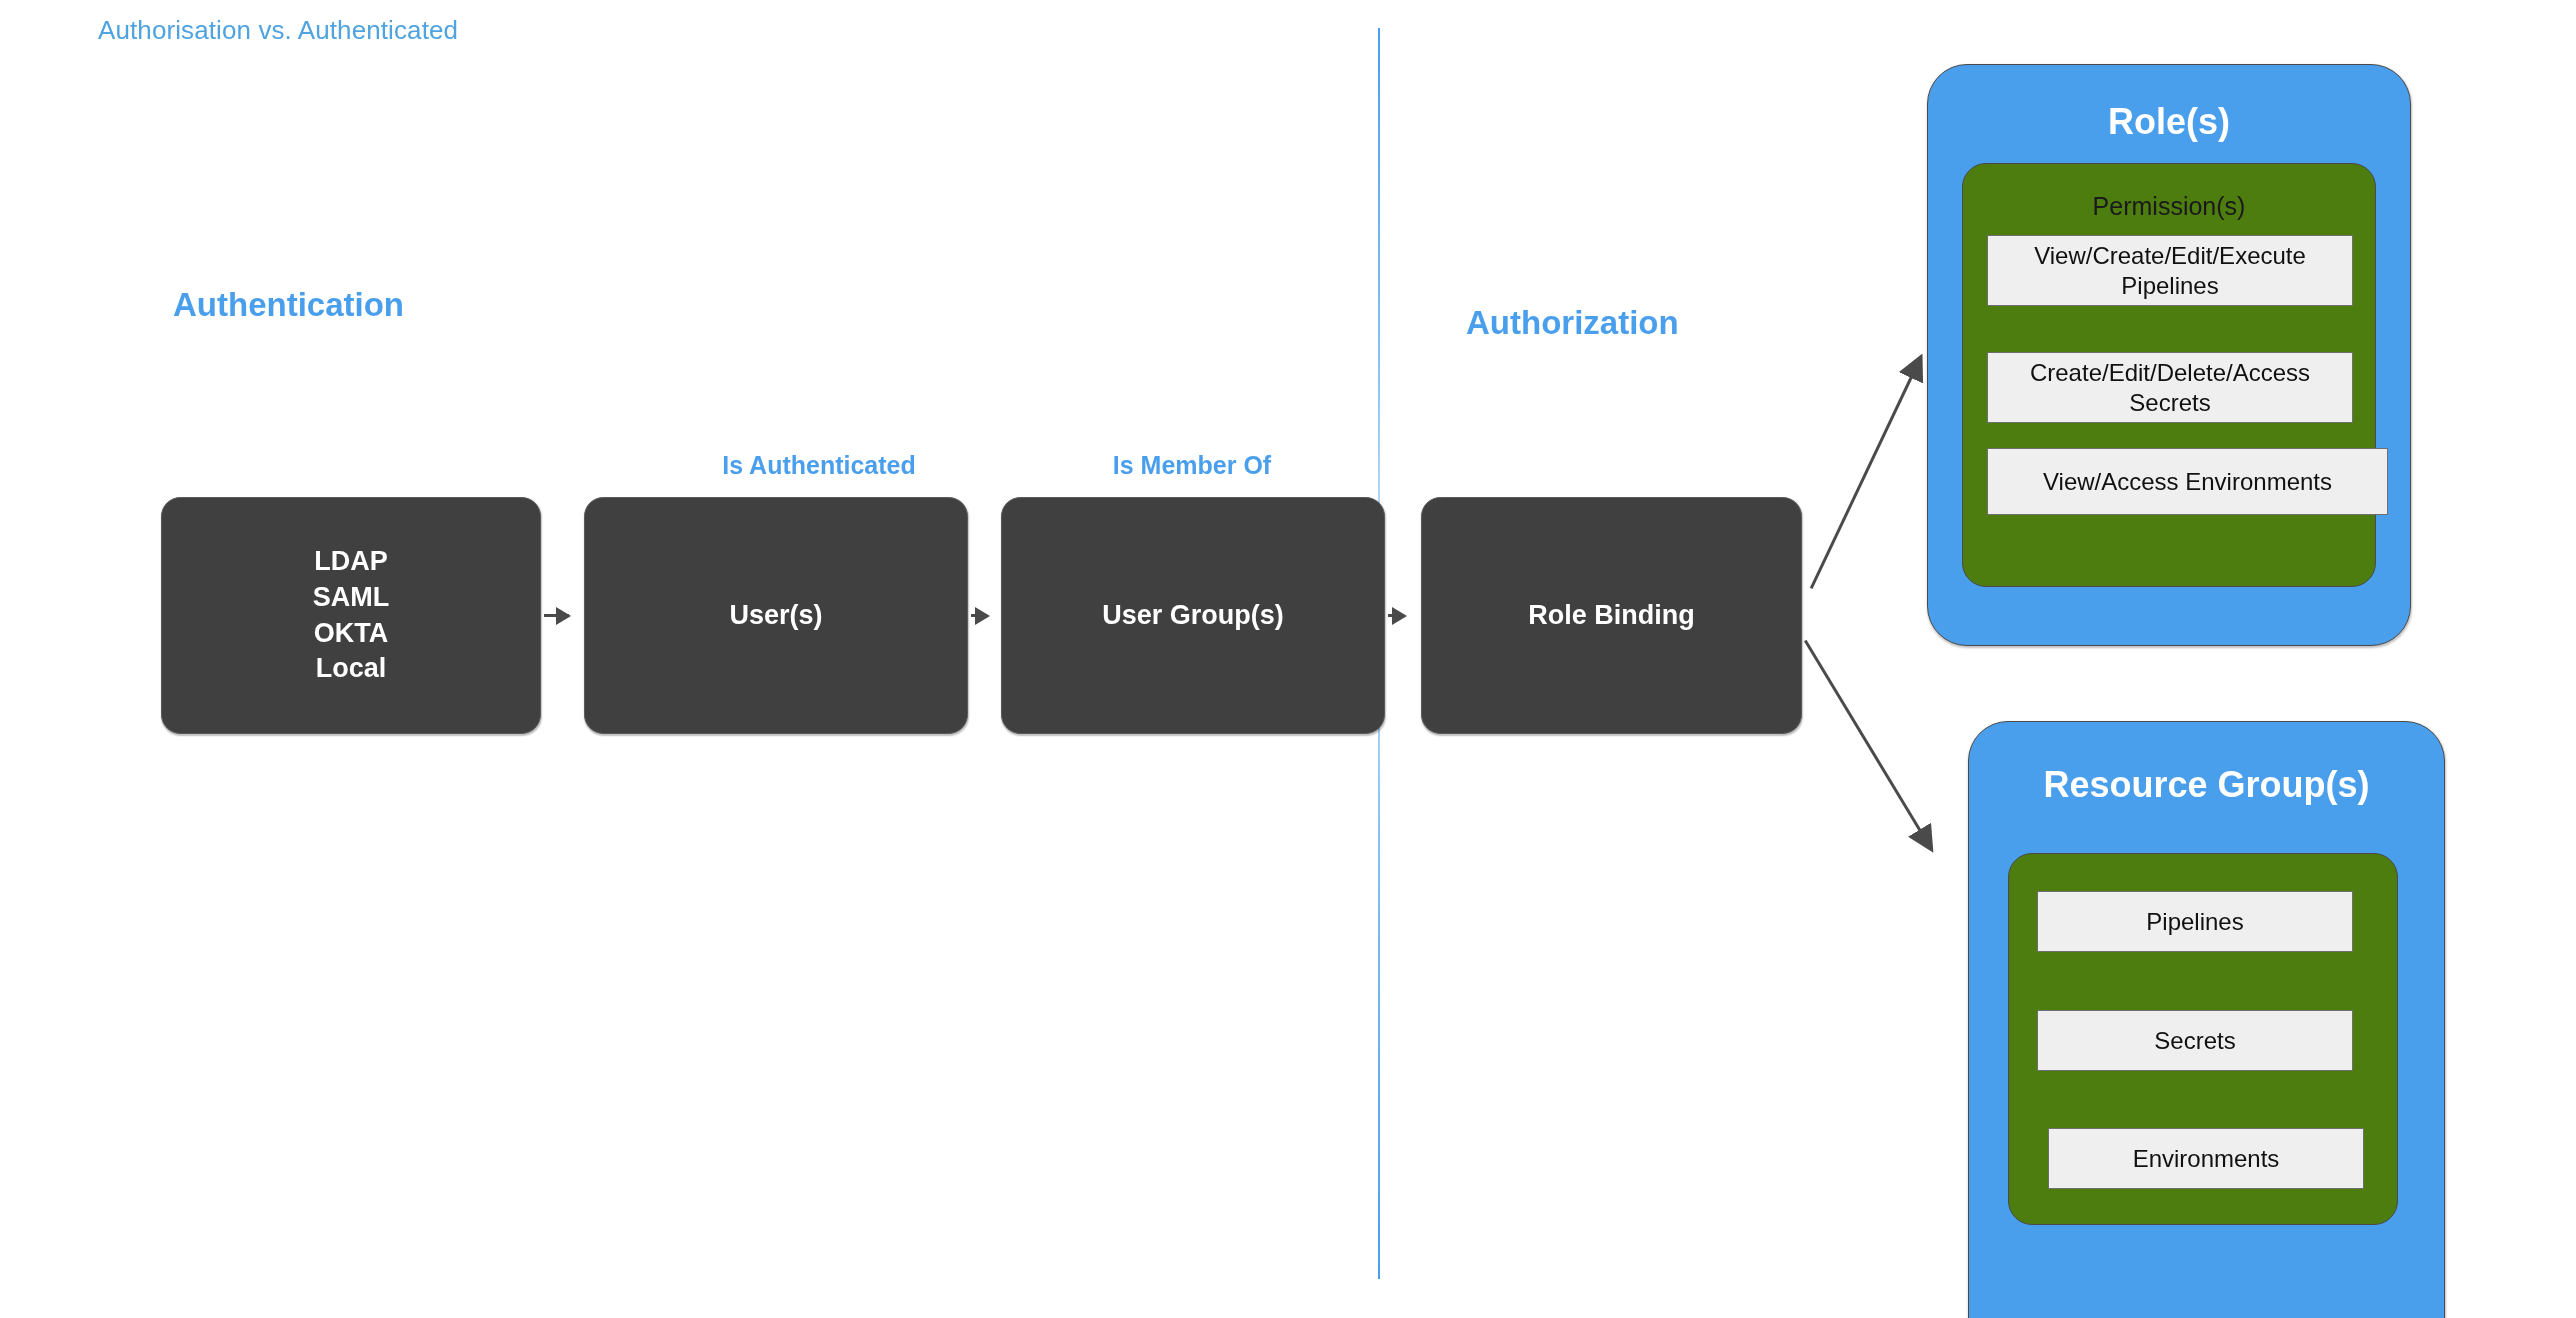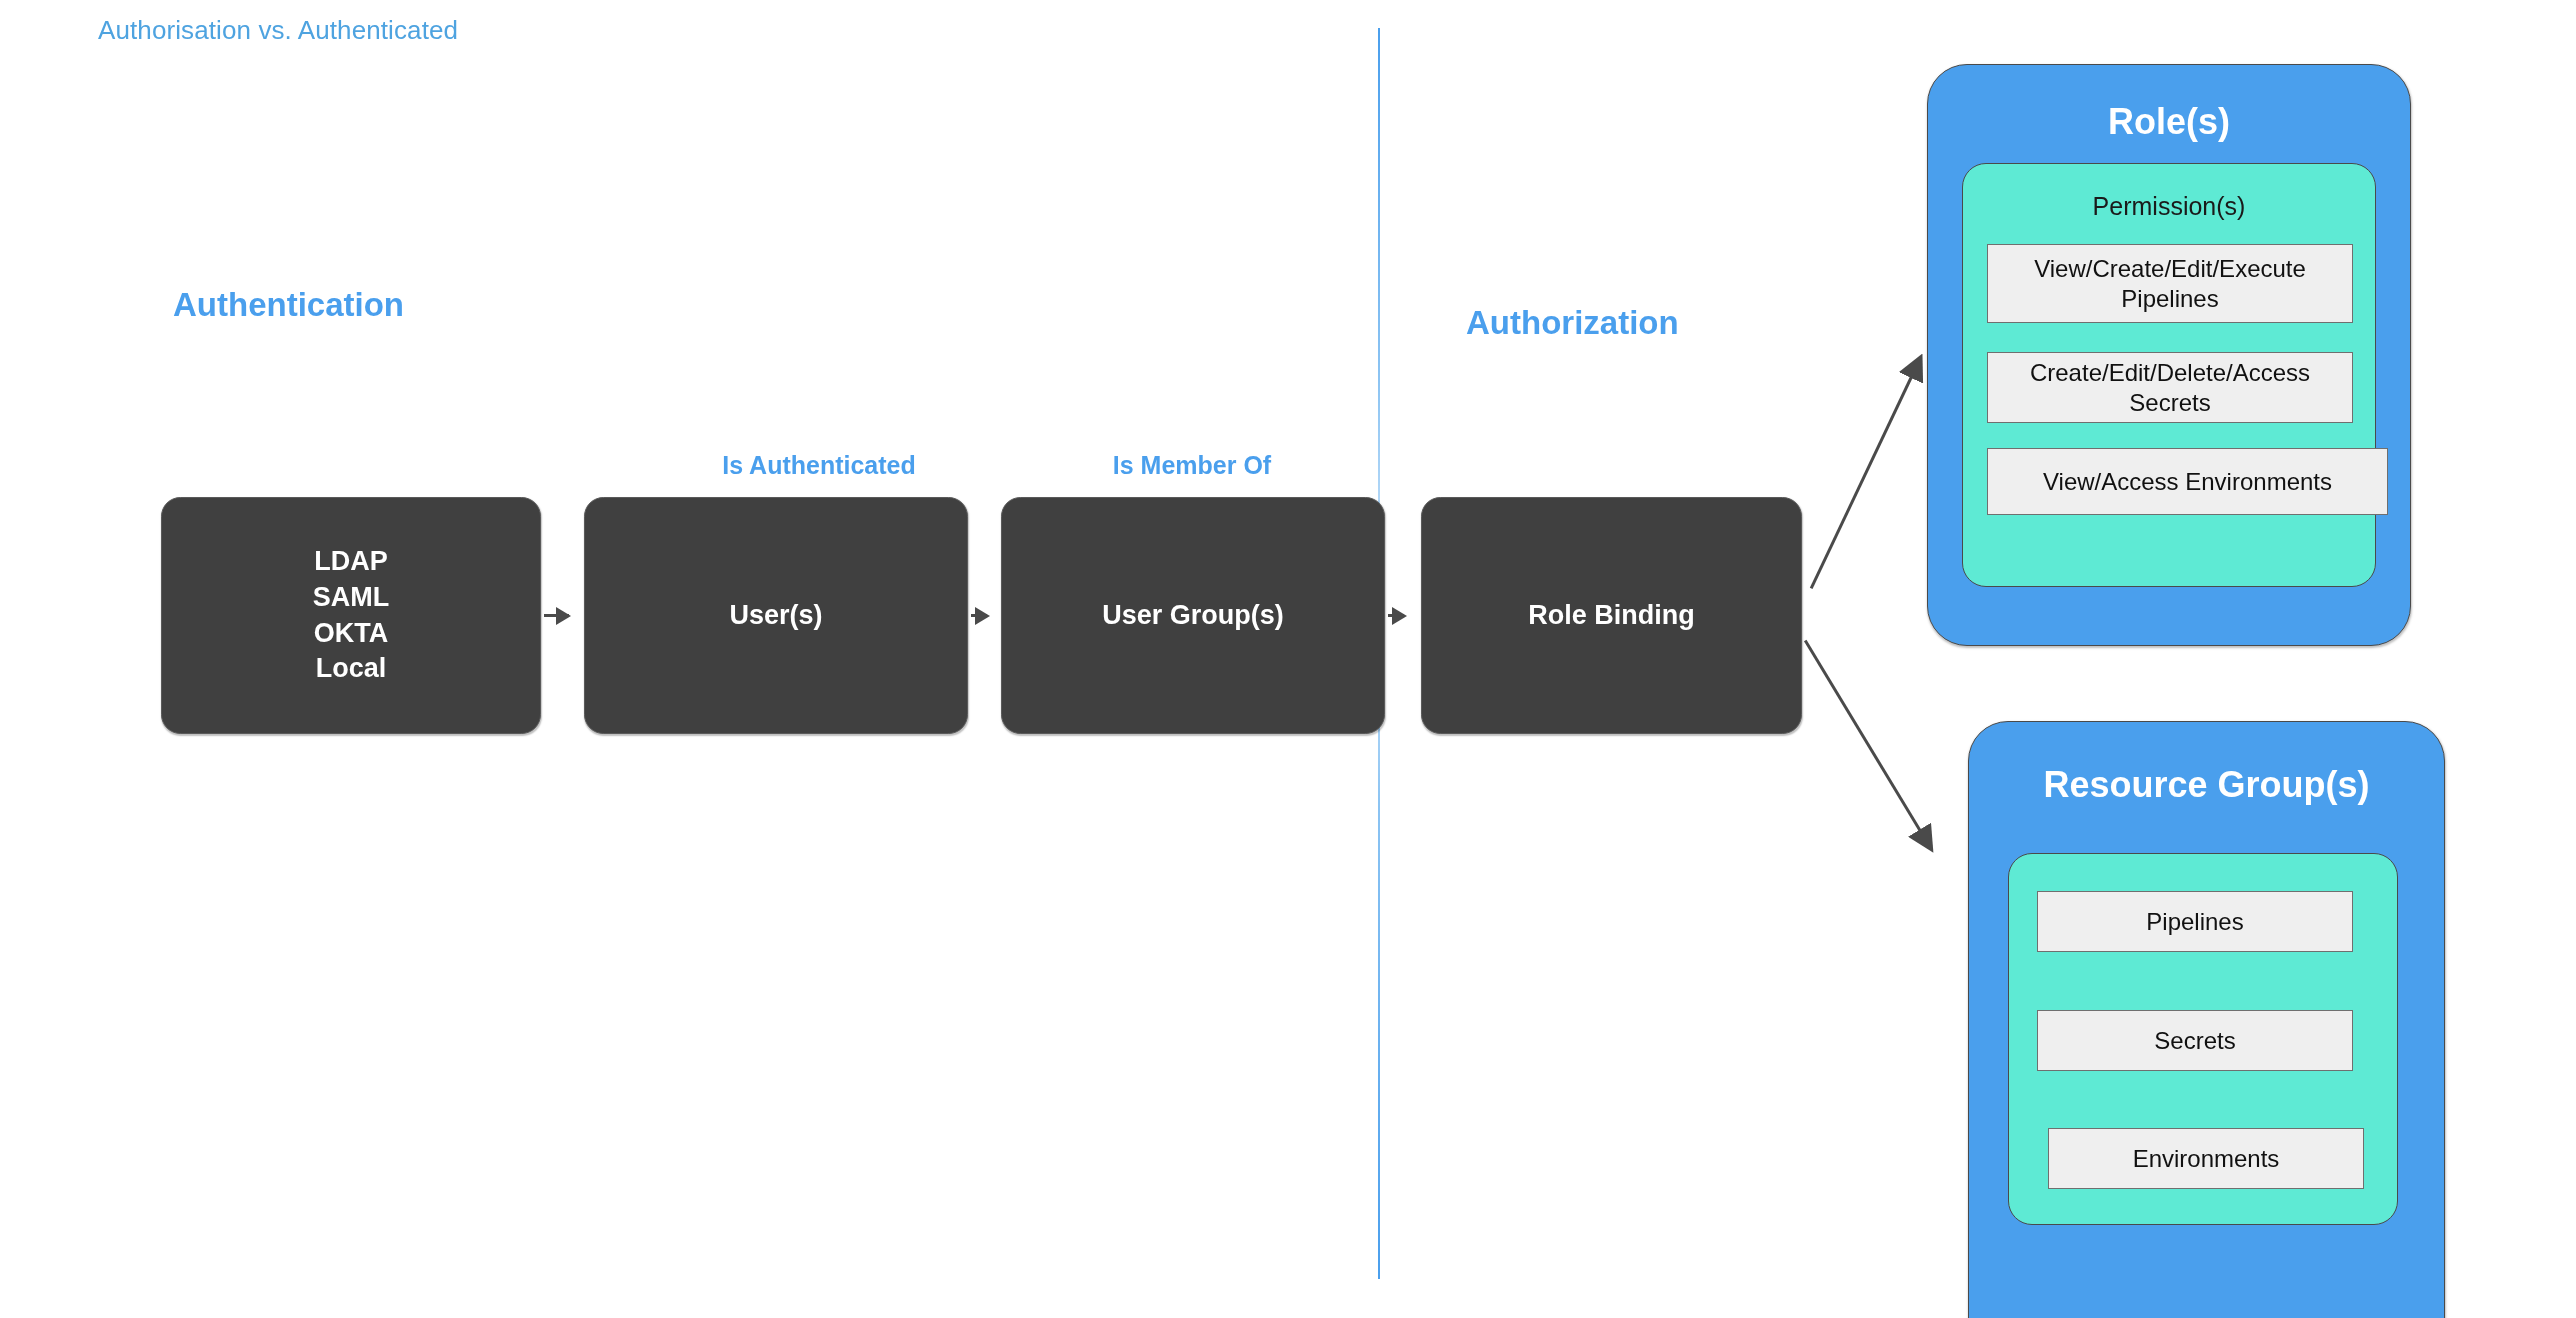--- a/index.html
+++ b/index.html
@@ -136,21 +136,21 @@
     color: #ffffff;
     font-weight: bold;
     font-size: 36px;
     white-space: nowrap;
   }
   #panel-roles .group-title     { top: 36px; }
   #panel-resources .group-title { top: 42px; }
 
   .inner-panel {
     position: absolute;
-    background: #5eead4;
+    background: #4d7c0f;
     border: 1.5px solid #4a4a4a;
     border-radius: 24px;
   }
   #inner-permissions { left: 34px;  top: 98px; width: 414px; height: 424px; }
   #inner-resources   { left: 39px;  top: 131px; width: 390px; height: 372px; }
 
   .inner-title {
     position: absolute;
     left: 0; right: 0;
     top: 28px;
@@ -168,21 +168,21 @@
     align-items: center;
     justify-content: center;
     text-align: center;
     font-size: 24px;
     color: #111111;
     line-height: 1.24;
     padding: 1.5px 6px;
   }
 
   
-  #perm-item-0 { left: 24px; top: 80px;  width: 366px; height: 79px; }
+  #perm-item-0 { left: 24px; top: 71px;  width: 366px; height: 71px; }
   #perm-item-1 { left: 24px; top: 188px; width: 366px; height: 71px; }
   #perm-item-2 { left: 24px; top: 284px; width: 401px; height: 67px; }
 
   
   #res-item-0 { left: 28px; top: 37px;  width: 316px; height: 61px; }
   #res-item-1 { left: 28px; top: 156px; width: 316px; height: 61px; }
   #res-item-2 { left: 39px; top: 274px; width: 316px; height: 61px; }
 </style>
 </head>
 <body>

